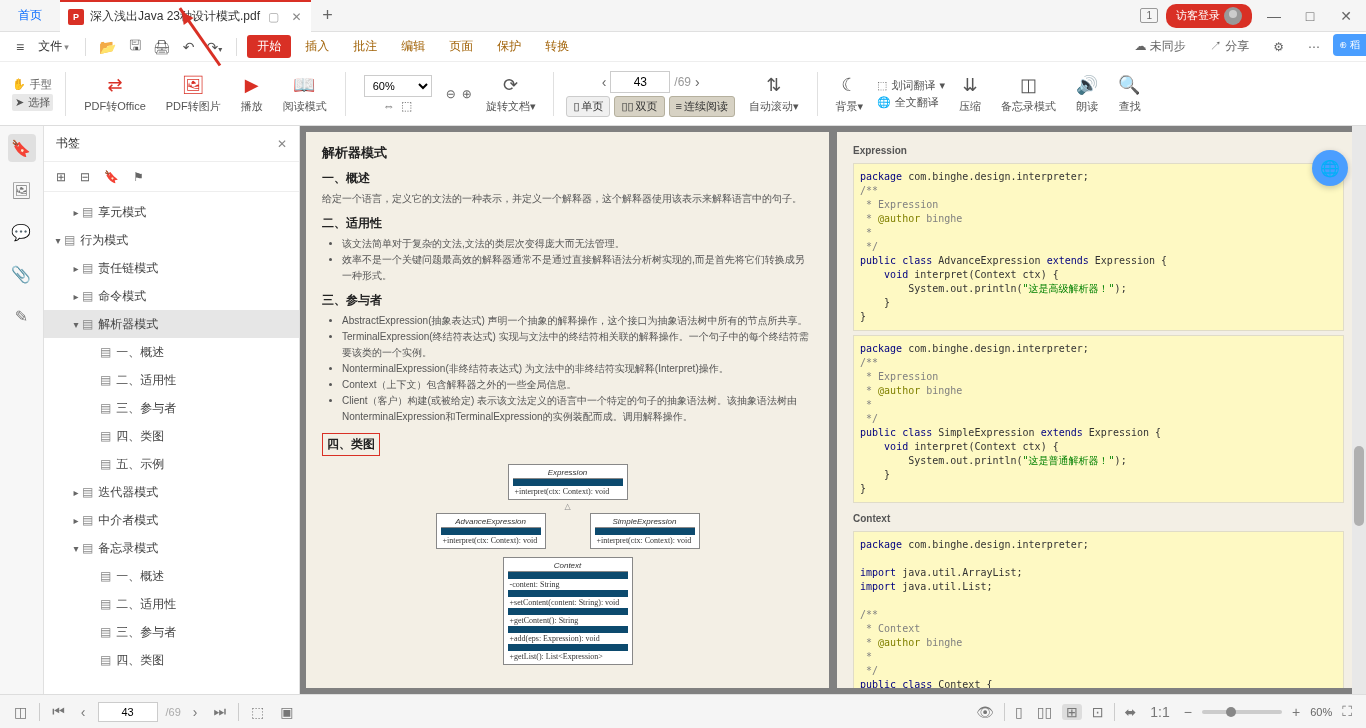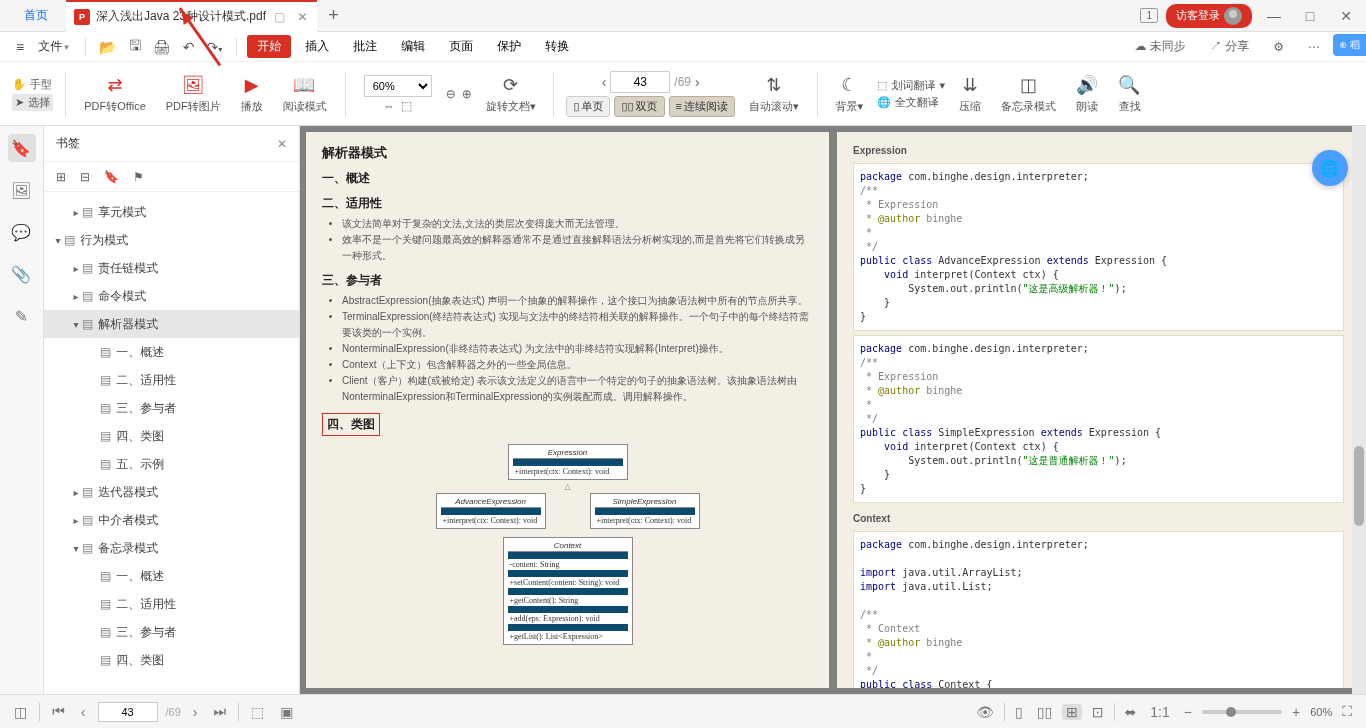--- a/index.html
+++ b/index.html
@@ -1,37 +1,37 @@
 <!DOCTYPE html>
 <html><head>
 <meta charset="utf-8">
 <style>
 * { margin:0; padding:0; box-sizing:border-box; }
 body { font-family:"Microsoft YaHei",Arial,sans-serif; font-size:12px; color:#333; background:#fff; overflow:hidden; width:1366px; height:728px; position:relative; }
 
 
 .titlebar { height:32px; background:#f5f5f5; display:flex; align-items:center; border-bottom:1px solid #e0e0e0; }
-.tab-home { padding:0 18px; height:32px; display:flex; align-items:center; color:#0a6cff; cursor:pointer;margin-left:6px; }
+.tab-home { padding:0 18px; height:32px; display:flex; align-items:center; color:#0a6cff; cursor:pointer; }
 .tab-file { height:32px; display:flex; align-items:center; padding:0 10px 0 8px; background:#fff; border-top:2px solid #d93025; position:relative; }
 .tab-file .pdf-ico { width:16px; height:16px; background:#d93025; color:#fff; font-size:9px; display:flex; align-items:center; justify-content:center; border-radius:2px; margin-right:6px; font-weight:bold; }
 .tab-file .close { margin-left:12px; color:#888; }
 .tab-add { width:32px; text-align:center; font-size:18px; color:#666; }
 .titlebar-right { margin-left:auto; display:flex; align-items:center; gap:8px; padding-right:6px; }
 .login-btn { background:#d93025; color:#fff; padding:3px 10px; border-radius:10px; font-size:11px; display:flex; align-items:center; gap:4px; }
 .avatar { width:18px; height:18px; background:#999; border-radius:50%; position:relative; }
 .avatar:after { content:""; position:absolute; top:3px; left:5px; width:8px; height:8px; background:#ccc; border-radius:50%; }
 .win-btn { width:28px; text-align:center; font-size:14px; color:#666; }
 
 
 .menubar { height:30px; display:flex; align-items:center; padding:0 12px; gap:4px; border-bottom:1px solid #eee; }
 .menu-ico { font-size:14px; color:#555; padding:0 4px; }
 .menu-file { padding:0 6px; display:flex; align-items:center; gap:2px; }
 .menu-sep { width:1px; height:18px; background:#ddd; margin:0 6px; }
 .menu-start { background:#d93025; color:#fff; padding:3px 10px; border-radius:3px; }
-.menu-item { padding:0 10px; color:#000000; }
+.menu-item { padding:0 10px; color:#a16207; }
 .menubar-right { margin-left:auto; display:flex; align-items:center; gap:24px; color:#666; }
 .cloud-badge { position:absolute; right:0; top:34px; background:#4a9eff; color:#fff; padding:4px 6px; border-radius:4px 0 0 4px; font-size:10px; }
 
 
 .toolbar { height:64px; display:flex; align-items:center; padding:0 12px; border-bottom:1px solid #ddd; gap:8px; }
 .tool-grp { display:flex; flex-direction:column; align-items:center; gap:3px; padding:0 6px; }
 .tool-grp.stack2 { gap:2px; }
 .tool-grp .ico { font-size:18px; color:#555; }
 .tool-grp .lbl { font-size:11px; color:#555; white-space:nowrap; }
 .tool-double { display:flex; flex-direction:column; gap:2px; font-size:11px; color:#555; }
@@ -63,21 +63,21 @@
 
 
 .content { position:absolute; left:300px; right:0; top:126px; bottom:34px; background:#808080; overflow:hidden; display:flex; gap:8px; padding:6px; }
 .page { background:#f3efe5; flex:1; padding:8px 16px; font-size:11px; color:#333; overflow:hidden; position:relative; }
 .page h2 { font-size:13px; font-weight:bold; margin:4px 0; color:#222; }
 .page h3 { font-size:12px; font-weight:bold; margin:8px 0 4px; color:#222; }
 .page p { font-size:10px; line-height:1.6; color:#555; margin:3px 0; }
 .page ul { padding-left:20px; margin:3px 0; }
 .page ul li { font-size:10px; line-height:1.6; color:#555; }
 .red-box { border:1.5px solid #d93025; padding:2px 4px; display:inline-block; }
-.code-block { background:#ffffff; border:1px solid #e0dcc8; padding:6px; font-family:Consolas,monospace; font-size:10px; line-height:1.4; margin:4px 0; white-space:pre; overflow:hidden; }
+.code-block { background:#fef9c3; border:1px solid #e0dcc8; padding:6px; font-family:Consolas,monospace; font-size:10px; line-height:1.4; margin:4px 0; white-space:pre; overflow:hidden; }
 .kw-pkg { color:#000080; }
 .kw-cls { color:#000080; }
 .kw-com { color:#808080; }
 .kw-str { color:#008000; }
 .kw-ann { color:#808000; }
 
 
 .uml { margin:8px auto; width:300px; font-size:8px; }
 .uml-box { border:1px solid #888; background:#fff; margin:2px auto; padding:2px 4px; }
 .uml-head { text-align:center; font-style:italic; border-bottom:1px solid #888; padding:1px; }
@@ -364,20 +364,21 @@
         <span class="bmico">▤</span>
         <span class="txt">四、类图</span>
       </div>
     </div>
 </div>
 
 <div class="content">
   <div class="page">
     <h2>解析器模式</h2>
     <h3>一、概述</h3>
+    <p>给定一个语言，定义它的文法的一种表示，并定义一个解释器，这个解释器使用该表示来解释语言中的句子。</p>
     <h3>二、适用性</h3>
     <ul>
       <li>该文法简单对于复杂的文法,文法的类层次变得庞大而无法管理。</li>
       <li>效率不是一个关键问题最高效的解释器通常不是通过直接解释语法分析树实现的,而是首先将它们转换成另一种形式。</li>
     </ul>
     <h3>三、参与者</h3>
     <ul>
       <li>AbstractExpression(抽象表达式) 声明一个抽象的解释操作，这个接口为抽象语法树中所有的节点所共享。</li>
       <li>TerminalExpression(终结符表达式) 实现与文法中的终结符相关联的解释操作。一个句子中的每个终结符需要该类的一个实例。</li>
       <li>NonterminalExpression(非终结符表达式) 为文法中的非终结符实现解释(Interpret)操作。</li>

